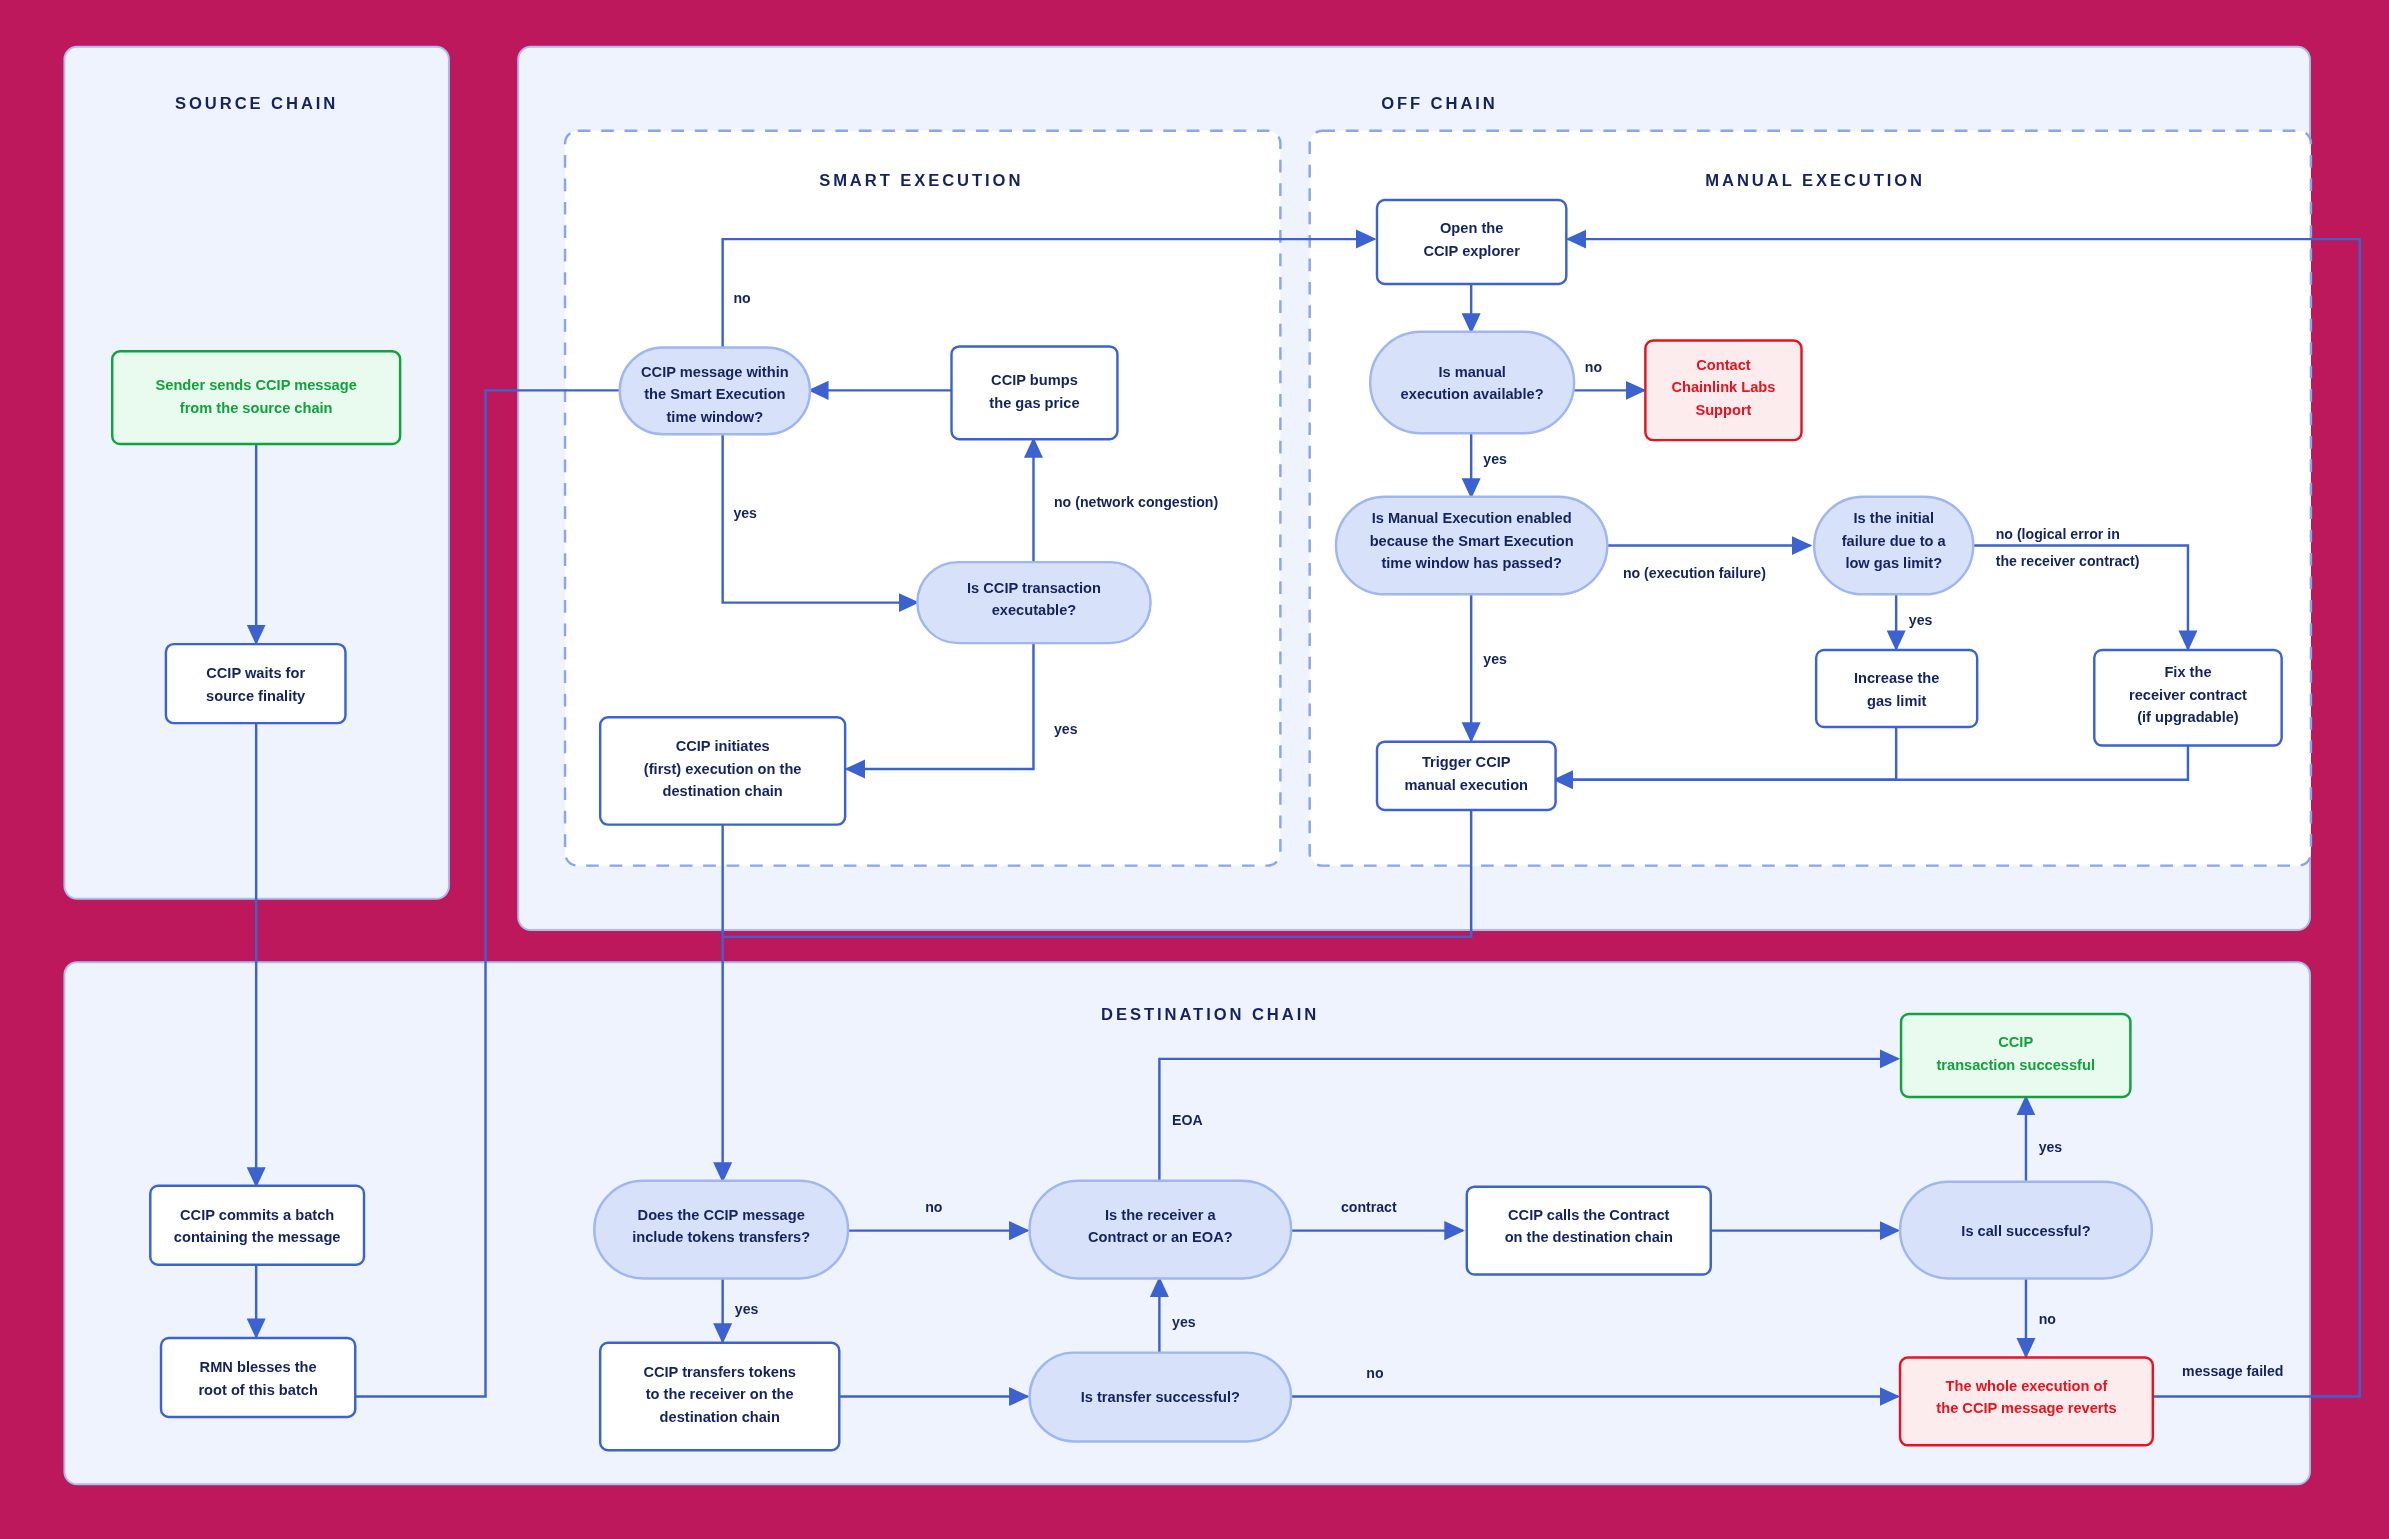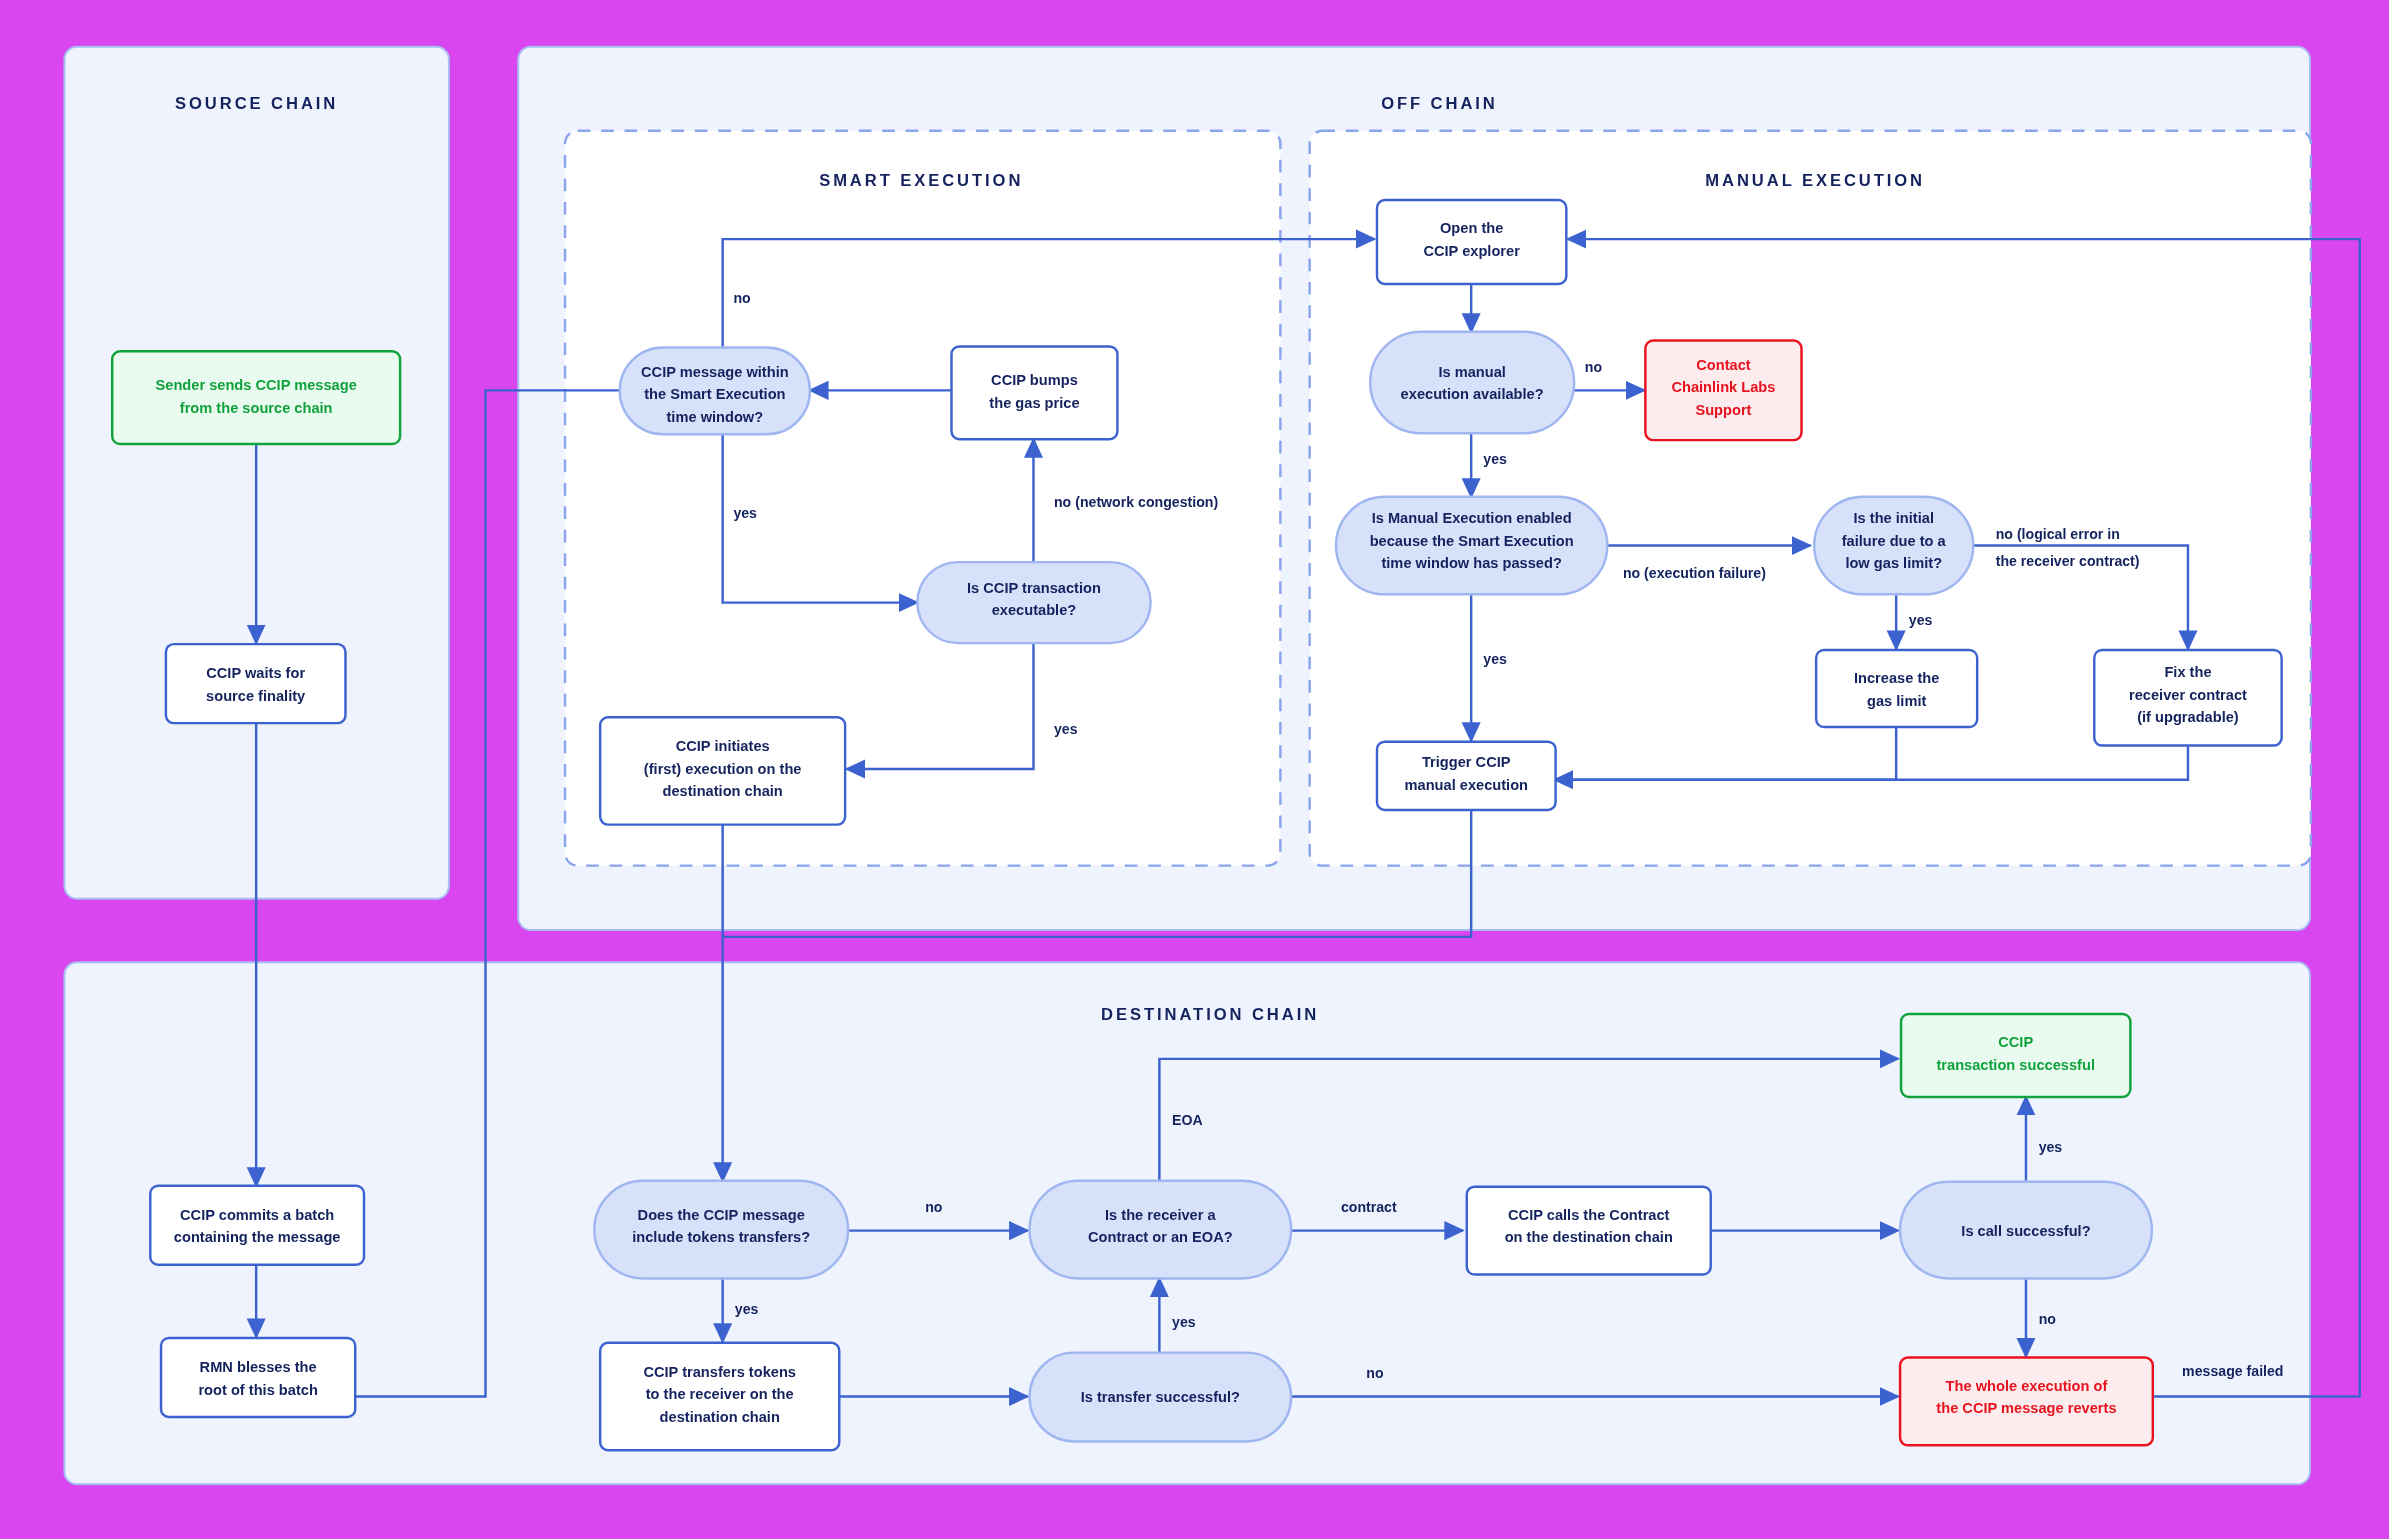--- a/index.html
+++ b/index.html
@@ -1,17 +1,17 @@
 <!DOCTYPE html>
 <html style="font-size:7.8px"><head>
 <meta charset="utf-8">
 <style>
   html,body{margin:0;padding:0;background:#ffffff;}
   body{font-family:"Liberation Sans", sans-serif;}
-  #stage{position:relative;width:2389px;height:1539px;background:#d946ef;overflow:hidden;}
+  #stage{position:relative;width:2389px;height:1539px;background:#be185d;overflow:hidden;}
   svg.layer{position:absolute;left:0;top:0;width:2389px;height:1539px;}
   .grp-fill{fill:#eef3fd;stroke:#a9bdf2;stroke-width:4;}
   .grp-dash{fill:#ffffff;stroke:#8aa5ee;stroke-width:5;stroke-dasharray:26 22;}
   .grp-title{fill:#14235e;font-size:34px;font-weight:700;letter-spacing:6px;text-anchor:middle;font-family:"Liberation Sans",sans-serif;}
   .node-rect{fill:#ffffff;stroke:#3b62cf;stroke-width:5;}
   .node-dec{fill:#d7e1fa;stroke:#9fb6f0;stroke-width:5;}
   .node-green{fill:#e9fbef;stroke:#11a23d;stroke-width:5;}
   .node-red{fill:#fdeced;stroke:#e8131f;stroke-width:5;}
   .nt{fill:#14235e;font-size:30px;font-weight:700;text-anchor:middle;font-family:"Liberation Sans",sans-serif;}
   .nt-green{fill:#11a23d;font-size:30px;font-weight:700;text-anchor:middle;font-family:"Liberation Sans",sans-serif;}

